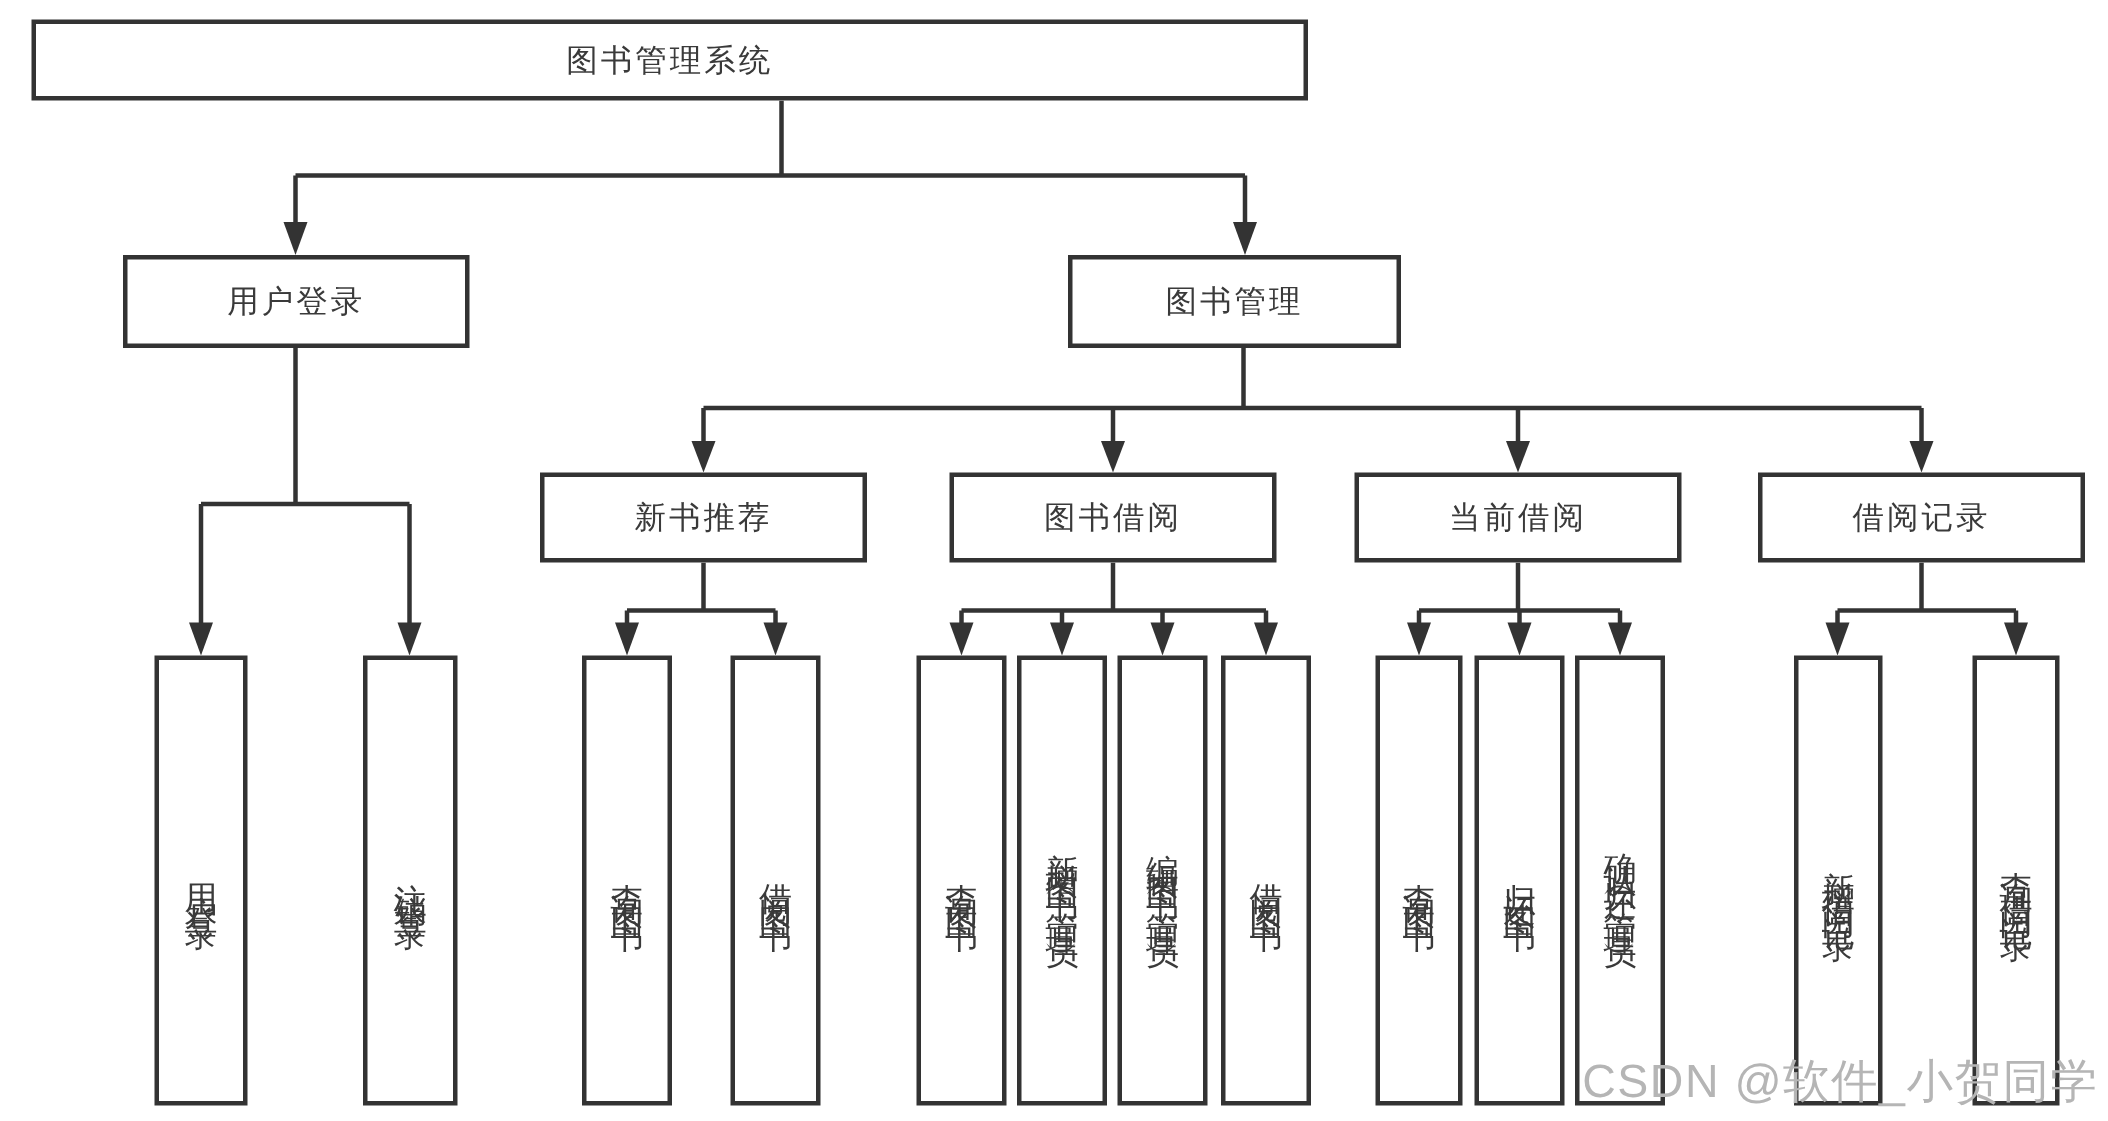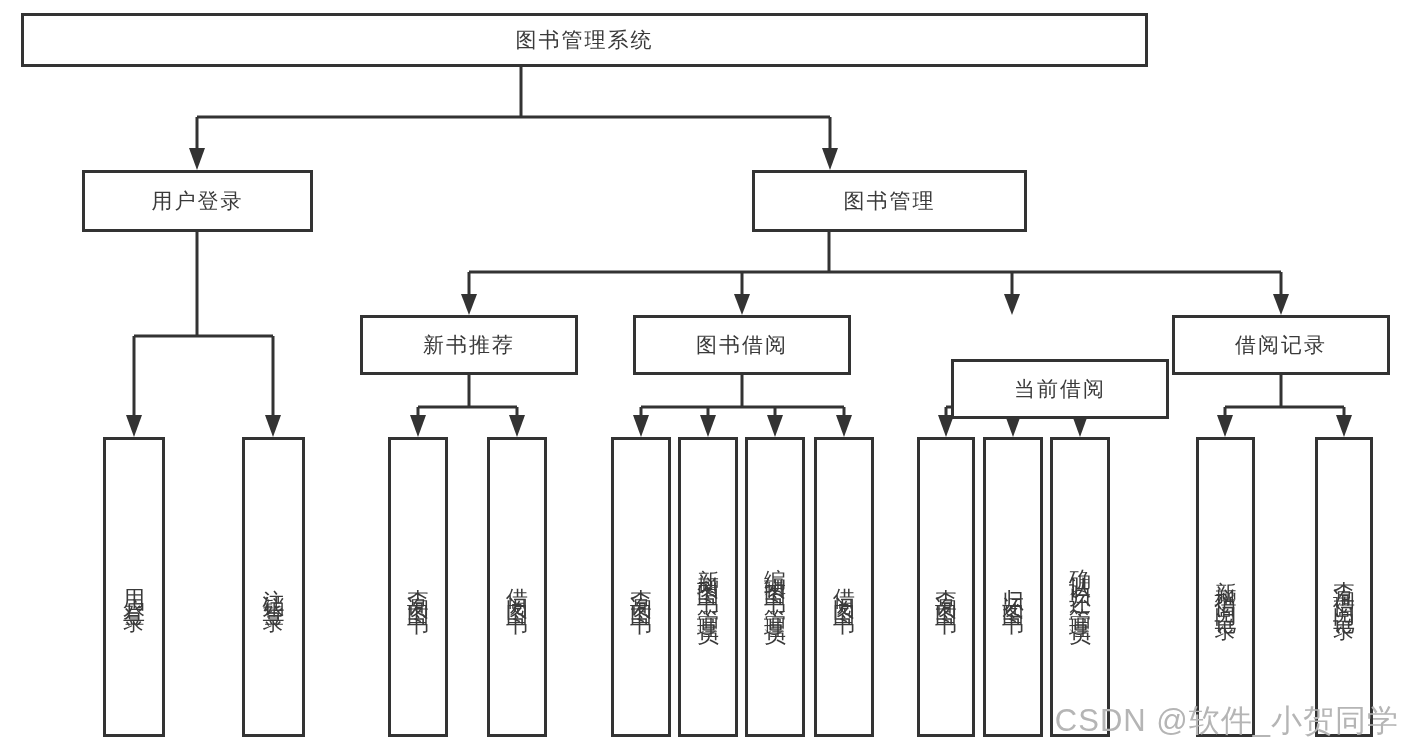--- a/index.html
+++ b/index.html
@@ -29,27 +29,27 @@
   .node.leaf{
     top:437px;
     height:300px;
     writing-mode:vertical-rl;
     font-size:22px;
     letter-spacing:8px;
     line-height:1;
   }
   .node.leaf span{display:block;}
   
-  #root-box{left:21px;top:13px;width:1127px;height:54px;}
+  #root-box{left:21px;top:13px;width:851px;height:54px;}
   #user-login-box{left:82px;top:170px;width:231px;height:62px;}
-  #book-mgmt-box{left:712px;top:170px;width:275px;height:62px;margin-left:40px;}
+  #book-mgmt-box{left:712px;top:170px;width:222px;height:62px;}
   .lvl3{top:315px;height:60px;width:218px;}
   #new-book-box{left:360px;}
   #book-borrow-box{left:633px;}
-  #current-borrow-box{left:951px;margin-top:44px;}
+  #current-borrow-box{left:903px;}
   #borrow-record-box{left:1172px;}
   .watermark{
     position:absolute;
     right:6px;
     bottom:5px;
     font-size:31px;
     color:#b5b5b5;
     letter-spacing:1px;
     z-index:2;
     white-space:nowrap;

